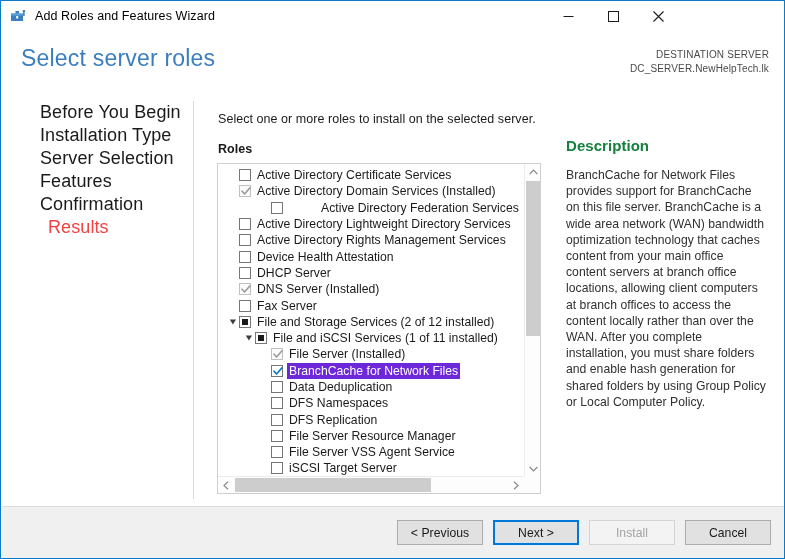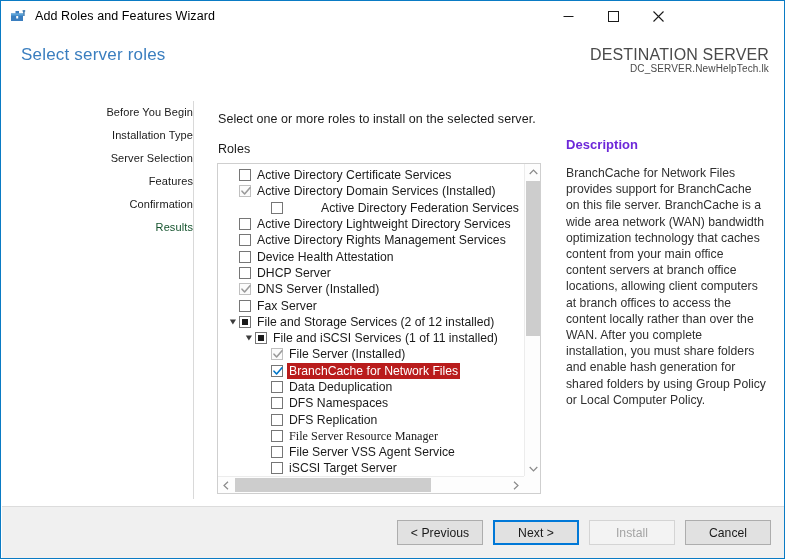--- a/index.html
+++ b/index.html
@@ -48,30 +48,30 @@
   }
 
   
   #header {
     position: absolute; left: 1px; top: 30px;
     width: 781px; height: 62px;
     background: #ffffff;
   }
   #page-title {
     position: absolute; left: 19px; top: 14px;
-    font-size: 17px; color: #3a7ebf;
+    font-size: 23px; color: #3a7ebf;
     font-weight: 400; letter-spacing: .2px;
     white-space: nowrap;
   }
   #dest-block {
     position: absolute; right: 14px; top: 17px;
     text-align: right;
   }
   #dest-label {
-    font-size: 16px; color: #4a4a4a;
+    font-size: 10px; color: #4a4a4a;
     letter-spacing: .15px; line-height: 14px;
     white-space: nowrap;
   }
   #dest-value {
     font-size: 10px; color: #4a4a4a;
     letter-spacing: .15px; line-height: 14px;
     white-space: nowrap;
   }
 
   
@@ -81,46 +81,45 @@
     background: #ffffff;
   }
   #sidebar-divider {
     position: absolute; left: 192px; top: 100px;
     width: 1px; height: 398px;
     background: #d9d9d9;
   }
   .nav-item {
     position: relative;
     height: 23px; line-height: 23px;
-    padding-left: 52px;
-    font-size: 11px; color: #1a1a1a;
+    padding-left: 38px;
+    font-size: 18px; color: #1a1a1a;
     white-space: nowrap;
     letter-spacing: .1px;
-    text-align: right;
   }
   .nav-item.selected {
     background: #0075c8; color: #ffffff;
   }
-  .nav-item.disabled { color: #14532d; }
+  .nav-item.disabled { color: #ef4444; margin-left: 8px; }
 
   
   #main {
     position: absolute; left: 193px; top: 100px;
     width: 589px; height: 398px;
     background: #ffffff;
   }
   #instruction {
     position: absolute; left: 24px; top: 11px;
     font-size: 12.5px; color: #1a1a1a;
     white-space: nowrap; letter-spacing: .05px;
   }
   #roles-label {
     position: absolute; left: 24px; top: 41px;
     font-size: 12.5px; color: #1a1a1a;
-    font-weight: 400; letter-spacing: .05px;
+    font-weight: 700; letter-spacing: .05px;
   }
 
   
   #roles-box {
     position: absolute; left: 23px; top: 62px;
     width: 324px; height: 331px;
     border: 1px solid #cfcfcf;
     background: #ffffff;
     overflow: hidden;
   }
@@ -155,21 +154,21 @@
     content: ""; position: absolute;
     left: 2px; top: 2px; width: 6px; height: 6px;
     background: #1a1a1a;
   }
   .cbx .tick { position: absolute; left: 0px; top: -1px; }
   .role-label {
     font-size: 12.2px; color: #1a1a1a;
     letter-spacing: .02px; line-height: 16px;
   }
   .role-row.selected .role-label {
-    background: #b91c1c; color: #ffffff;
+    background: #6d28d9; color: #ffffff;
     padding: 0 2px; margin-left: -2px;
   }
 
   
   #vscroll {
     position: absolute; right: 0; top: 0;
     width: 16px; height: 313px;
     background: #fdfdfd; border-left: 1px solid #ececec;
   }
   #vs-up, #vs-down {
@@ -201,21 +200,21 @@
     position: absolute; right: 0; bottom: 0;
     width: 16px; height: 17px; background: #fdfdfd;
   }
 
   
   #desc-panel {
     position: absolute; left: 372px; top: 36px;
     width: 210px;
   }
   #desc-title {
-    font-size: 13px; color: #6d28d9;
+    font-size: 15px; color: #15803d;
     font-weight: 600; letter-spacing: .05px;
     margin-bottom: 13px;
   }
   #desc-body {
     font-size: 12.2px; color: #303030;
     line-height: 16.2px; letter-spacing: .02px;
     width: 200px;
   }
 
   
@@ -408,21 +407,21 @@
             <div class="role-row" style="padding-left: 40px;">
               <span class="expander"></span>
               <span class="cbx"></span>
               <span class="role-label">DFS Namespaces</span>
             </div>
             <div class="role-row" style="padding-left: 40px;">
               <span class="expander"></span>
               <span class="cbx"></span>
               <span class="role-label">DFS Replication</span>
             </div>
-            <div class="role-row" style="padding-left: 40px; font-family: Liberation Serif, serif;">
+            <div class="role-row" style="padding-left: 40px;">
               <span class="expander"></span>
               <span class="cbx"></span>
               <span class="role-label">File Server Resource Manager</span>
             </div>
             <div class="role-row" style="padding-left: 40px;">
               <span class="expander"></span>
               <span class="cbx"></span>
               <span class="role-label">File Server VSS Agent Service</span>
             </div>
             <div class="role-row" style="padding-left: 40px;">

